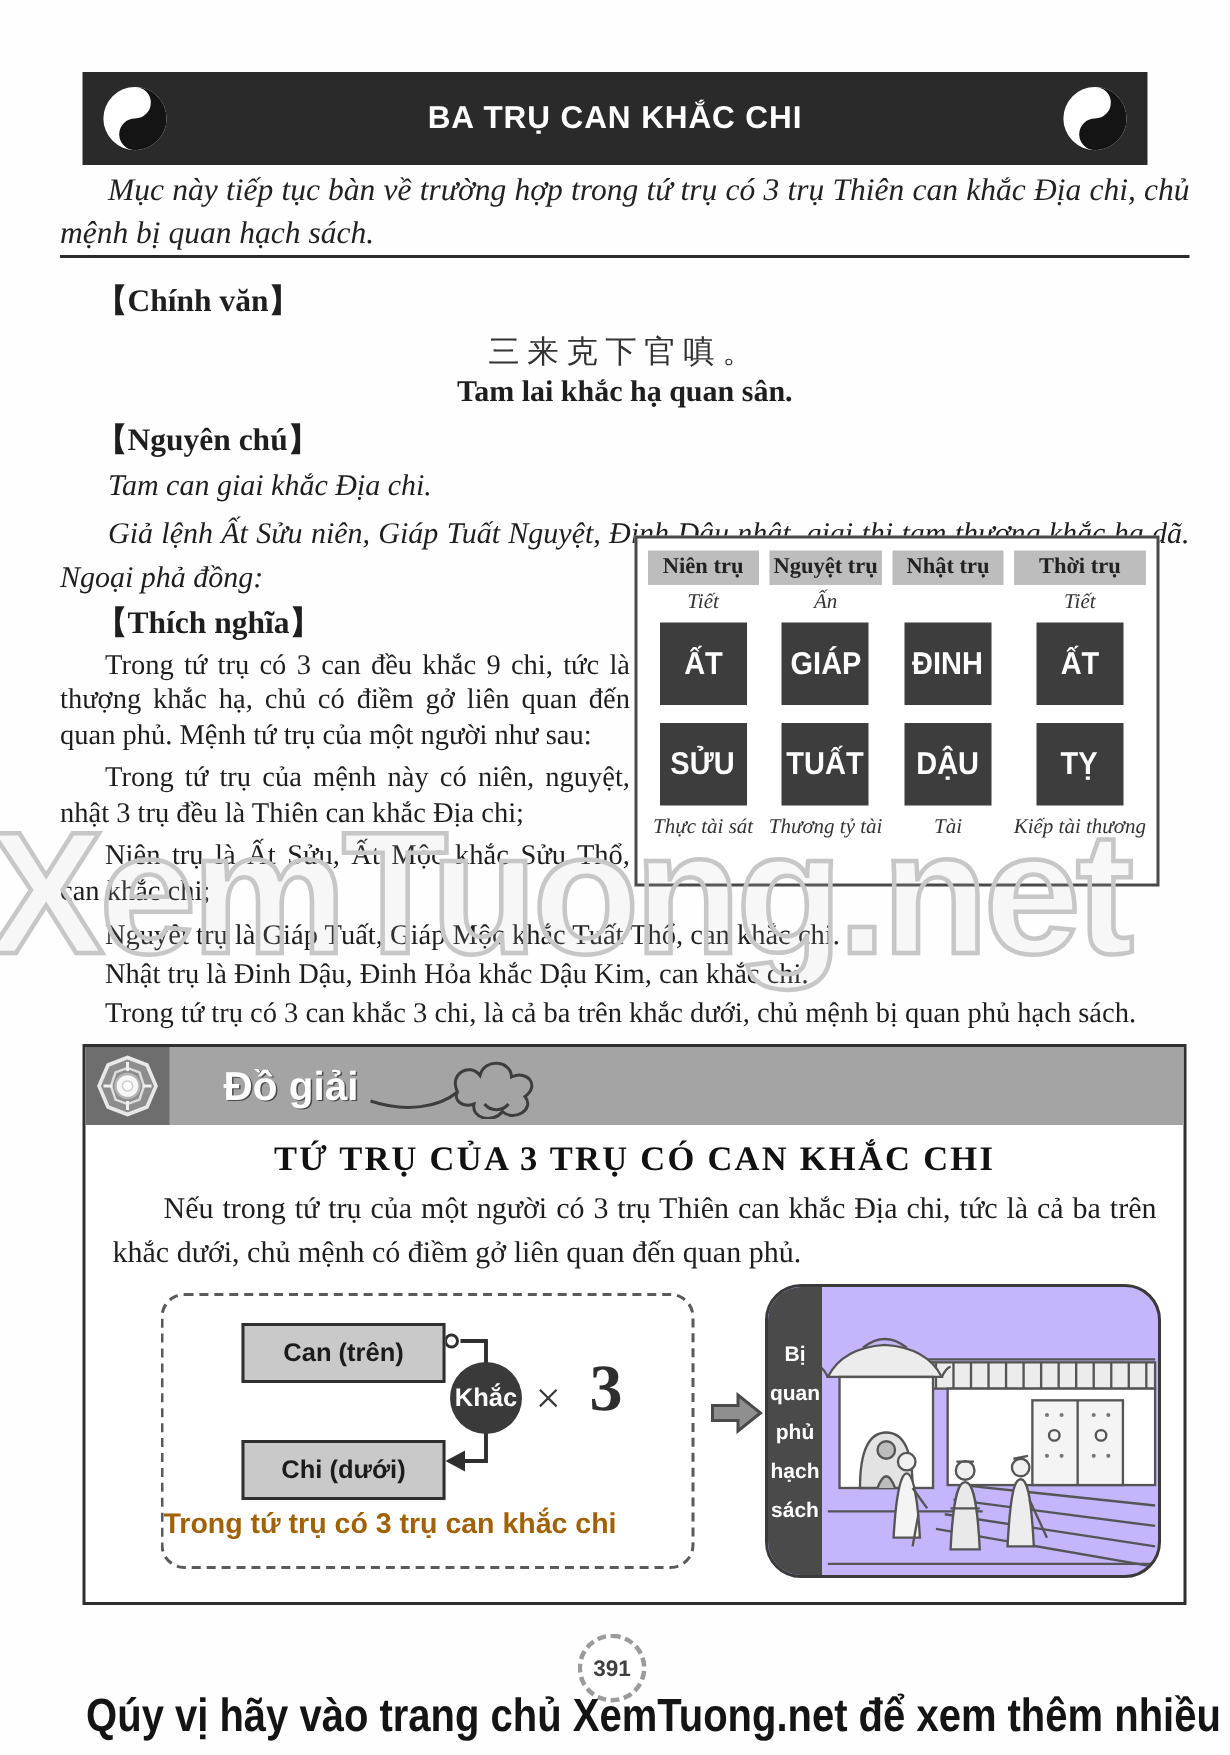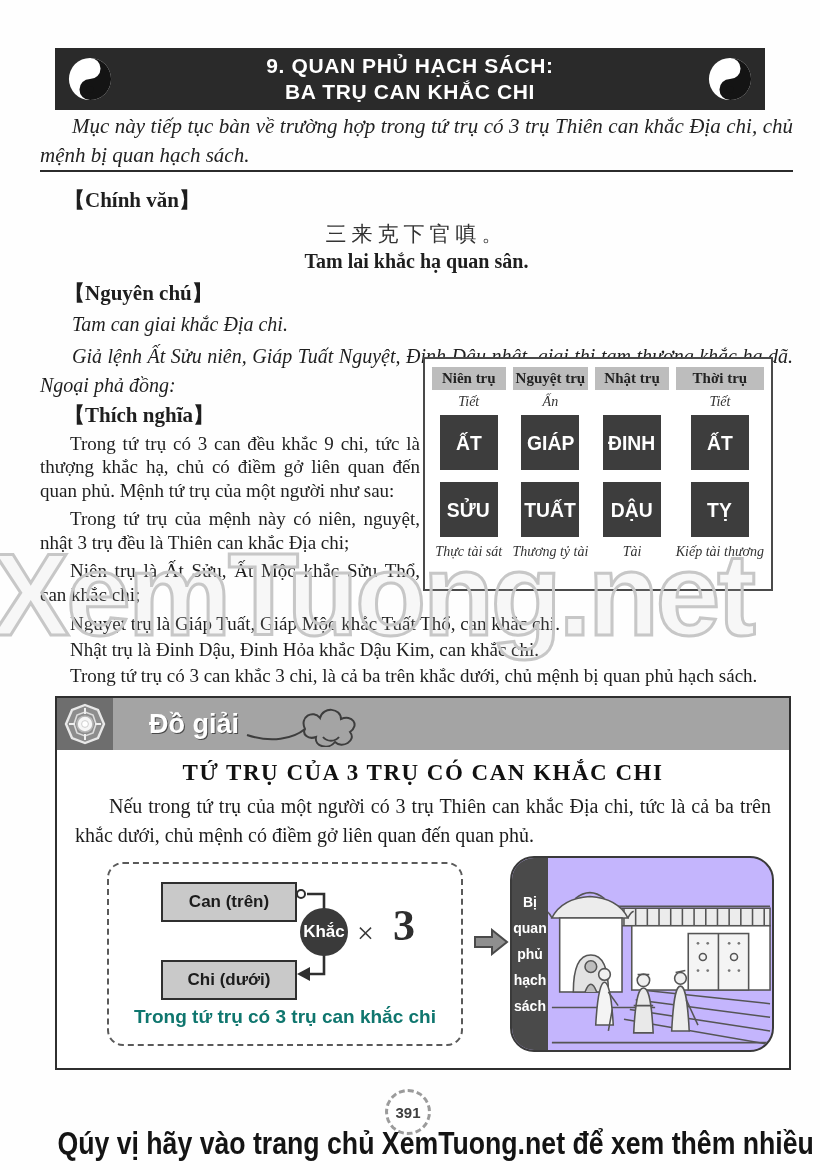--- a/index.html
+++ b/index.html
@@ -62,22 +62,22 @@
   .gray-box{position:absolute;left:52px;width:136px;height:40px;background:#c9c9c9;border:2px solid #2f2f2f;
             display:flex;align-items:center;justify-content:center;font-family:"Liberation Sans",sans-serif;
             font-weight:bold;font-size:17px;color:#1c1c1c;box-sizing:border-box;}
   .can-box{top:18px;} .chi-box{top:96px;}
   .khac{position:absolute;left:191px;top:44px;width:48px;height:48px;border-radius:50%;background:#3a3a3a;
         color:#fff;display:flex;align-items:center;justify-content:center;
         font-family:"Liberation Sans",sans-serif;font-weight:bold;font-size:17px;}
   .connector{position:absolute;left:0;top:0;pointer-events:none;}
   .times{position:absolute;left:248px;top:52px;font-size:30px;color:#3a3a3a;}
   .mult{position:absolute;left:284px;top:36px;font-size:44px;font-weight:bold;color:#2e2e2e;}
-  .db-caption{position:absolute;left:0;right:0;top:142px;text-align:center;
-        font-family:"Liberation Sans",sans-serif;font-weight:bold;font-size:19px;color:#0f766e;}
+  .db-caption{position:absolute;left:0;right:0;top:142px;
+        font-family:"Liberation Sans",sans-serif;font-weight:bold;font-size:19px;color:#a16207;}
   .blk-arrow{position:absolute;left:416px;top:68px;}
   .illus{position:absolute;left:453px;top:-4px;width:264px;height:196px;border:2px solid #3a3a3a;
          border-radius:24px;overflow:hidden;display:flex;background:#c4b5fd;box-sizing:border-box;}
   .illus-strip{width:36px;background:#4a4a4a;color:#fff;display:flex;flex-direction:column;align-items:center;
          justify-content:center;gap:10px;font-family:"Liberation Sans",sans-serif;font-weight:bold;font-size:14px;flex:0 0 auto;}
   .illus-art{flex:1;}
 
   
   .pagenum{position:absolute;left:385px;top:1089px;width:46px;height:46px;border:3px dashed #9b9b9b;
            border-radius:50%;display:flex;align-items:center;justify-content:center;background:#fff;
@@ -94,21 +94,20 @@
   <div class="banner">
     <span class="yy">
       <svg viewBox="0 0 48 48" width="46" height="46">
         <circle cx="24" cy="24" r="22" fill="#fff"></circle>
         <path d="M24 2 A22 22 0 0 1 24 46 A11 11 0 0 1 24 24 A11 11 0 0 0 24 2 Z" fill="#141414"></path>
         <circle cx="24" cy="13" r="3.6" fill="#fff"></circle>
         <circle cx="24" cy="35" r="3.6" fill="#141414"></circle>
       </svg>
     </span>
     <div class="banner-title">
-      <div>9. QUAN PHỦ HẠCH SÁCH:</div>
       <div>BA TRỤ CAN KHẮC CHI</div>
     </div>
     <span class="yy">
       <svg viewBox="0 0 48 48" width="46" height="46">
         <circle cx="24" cy="24" r="22" fill="#fff"></circle>
         <path d="M24 2 A22 22 0 0 1 24 46 A11 11 0 0 1 24 24 A11 11 0 0 0 24 2 Z" fill="#141414"></path>
         <circle cx="24" cy="13" r="3.6" fill="#fff"></circle>
         <circle cx="24" cy="35" r="3.6" fill="#141414"></circle>
       </svg>
     </span>

